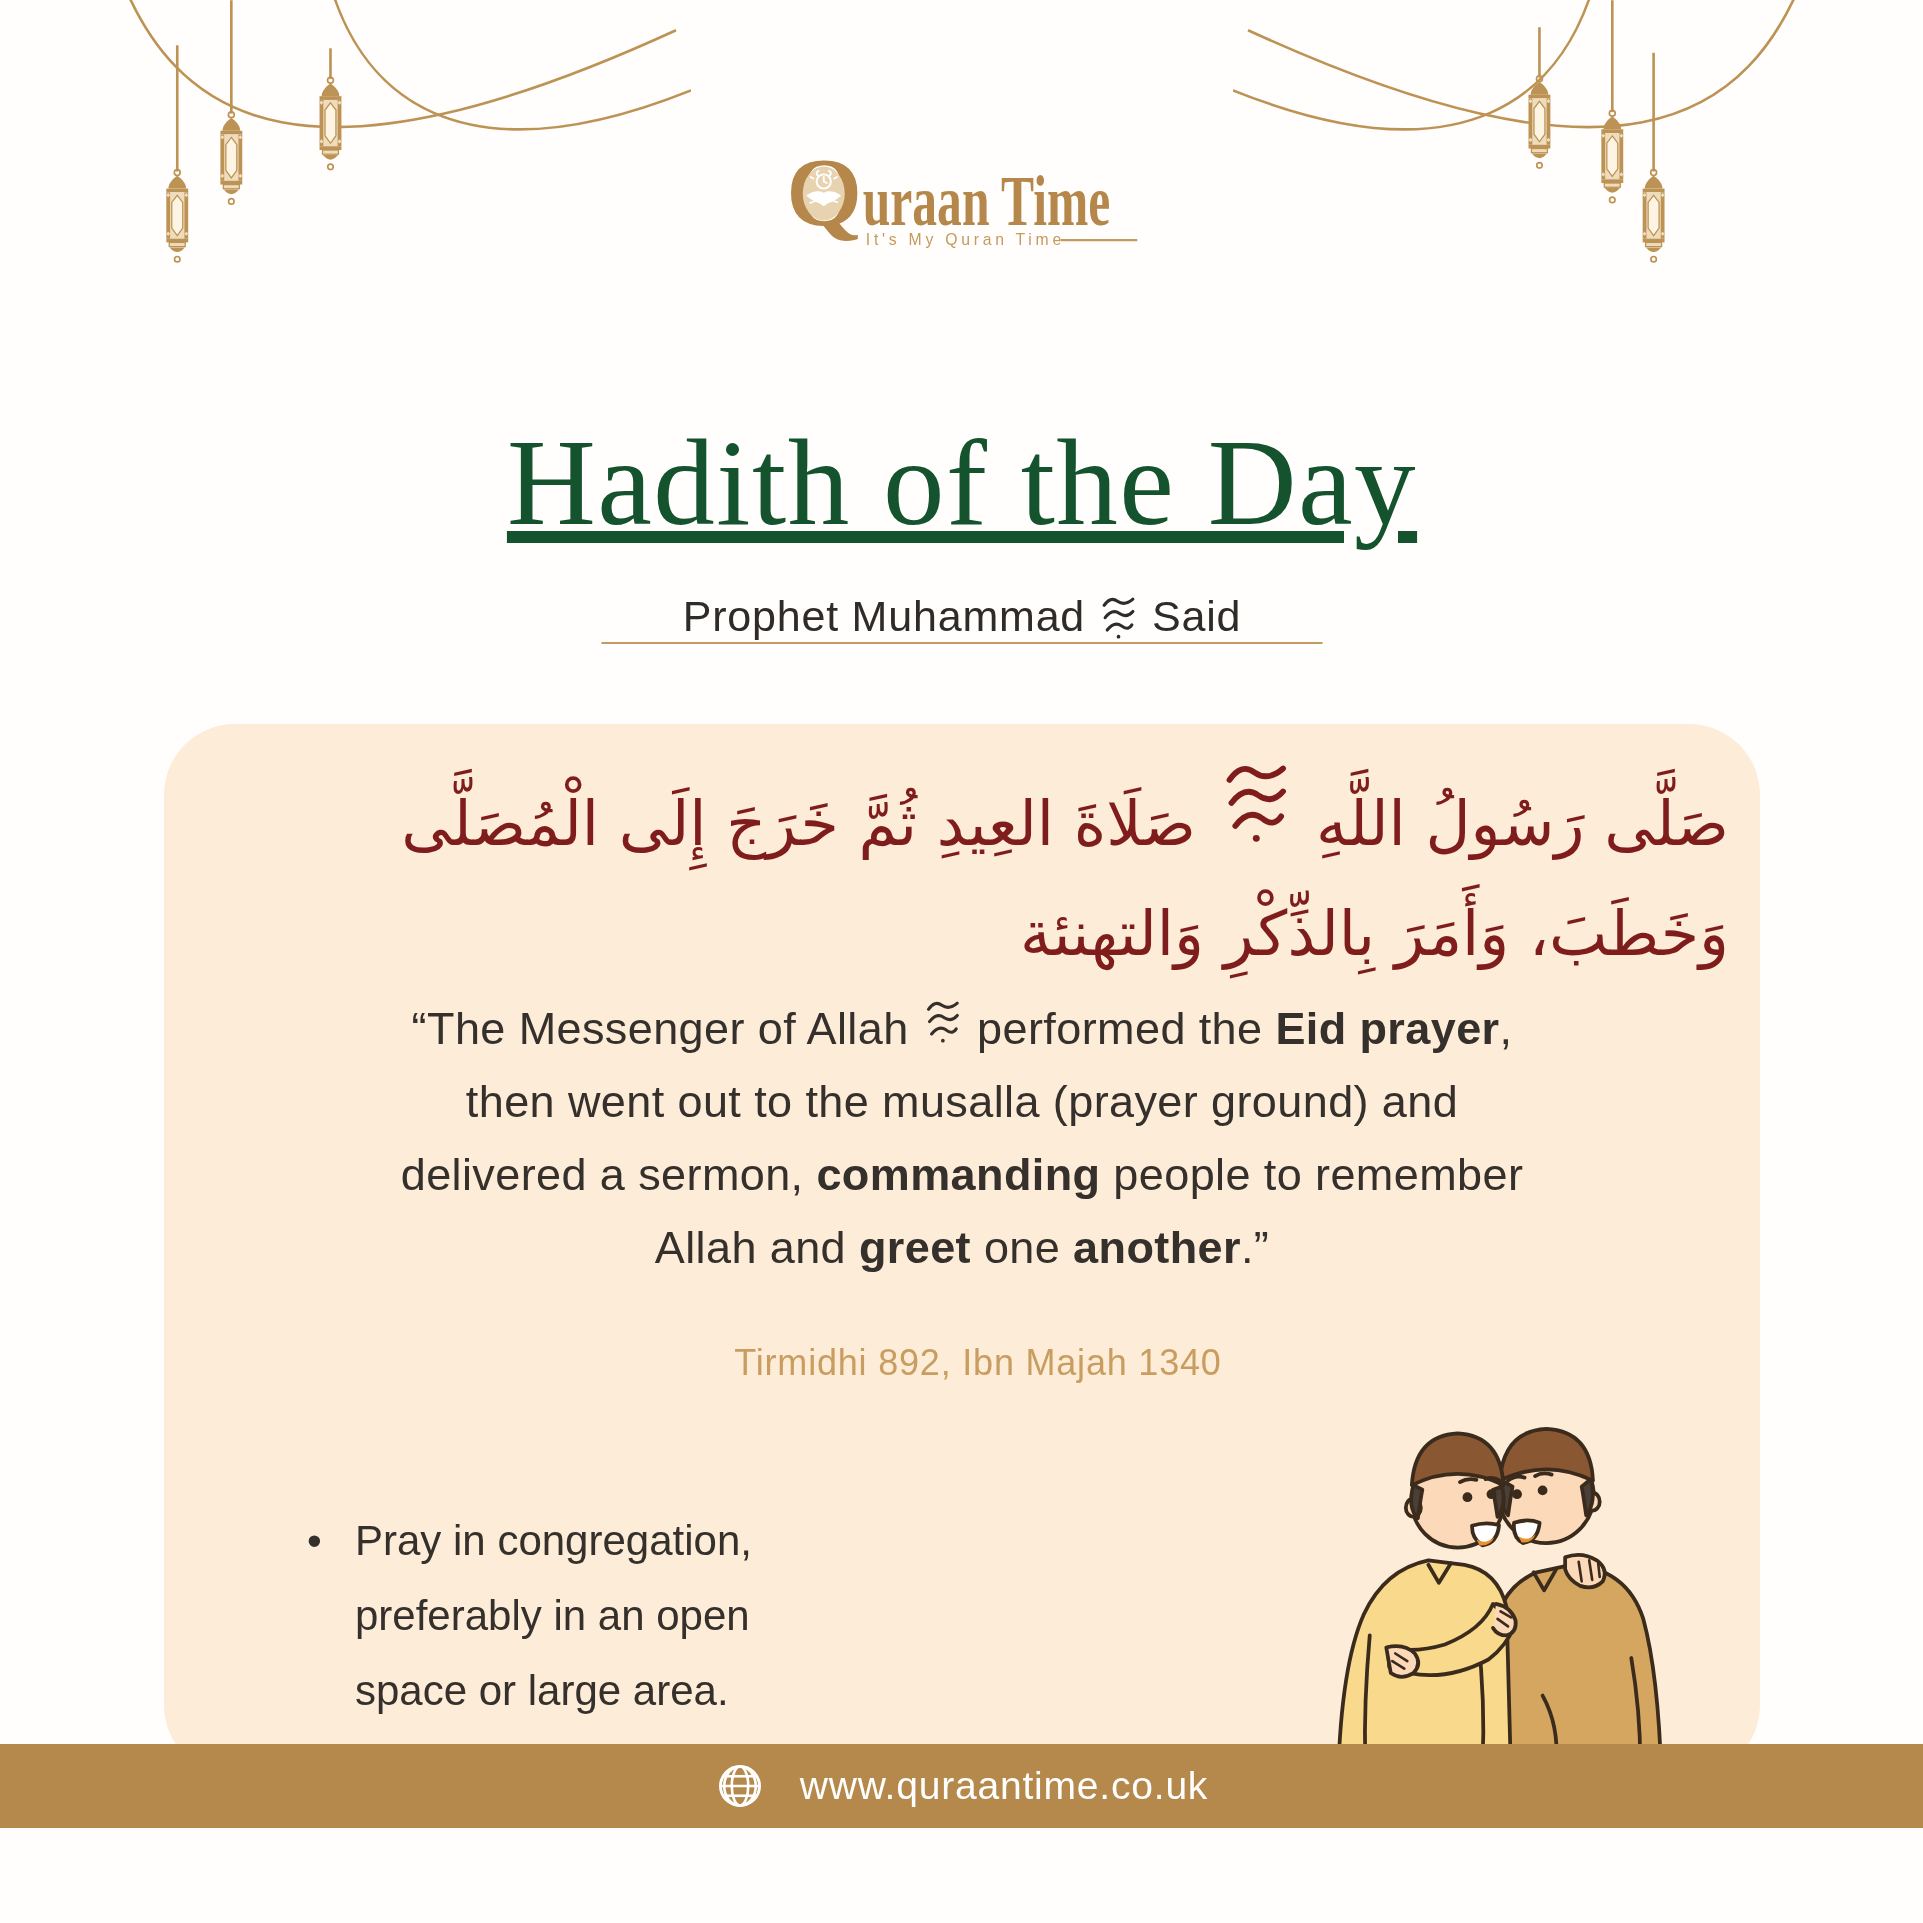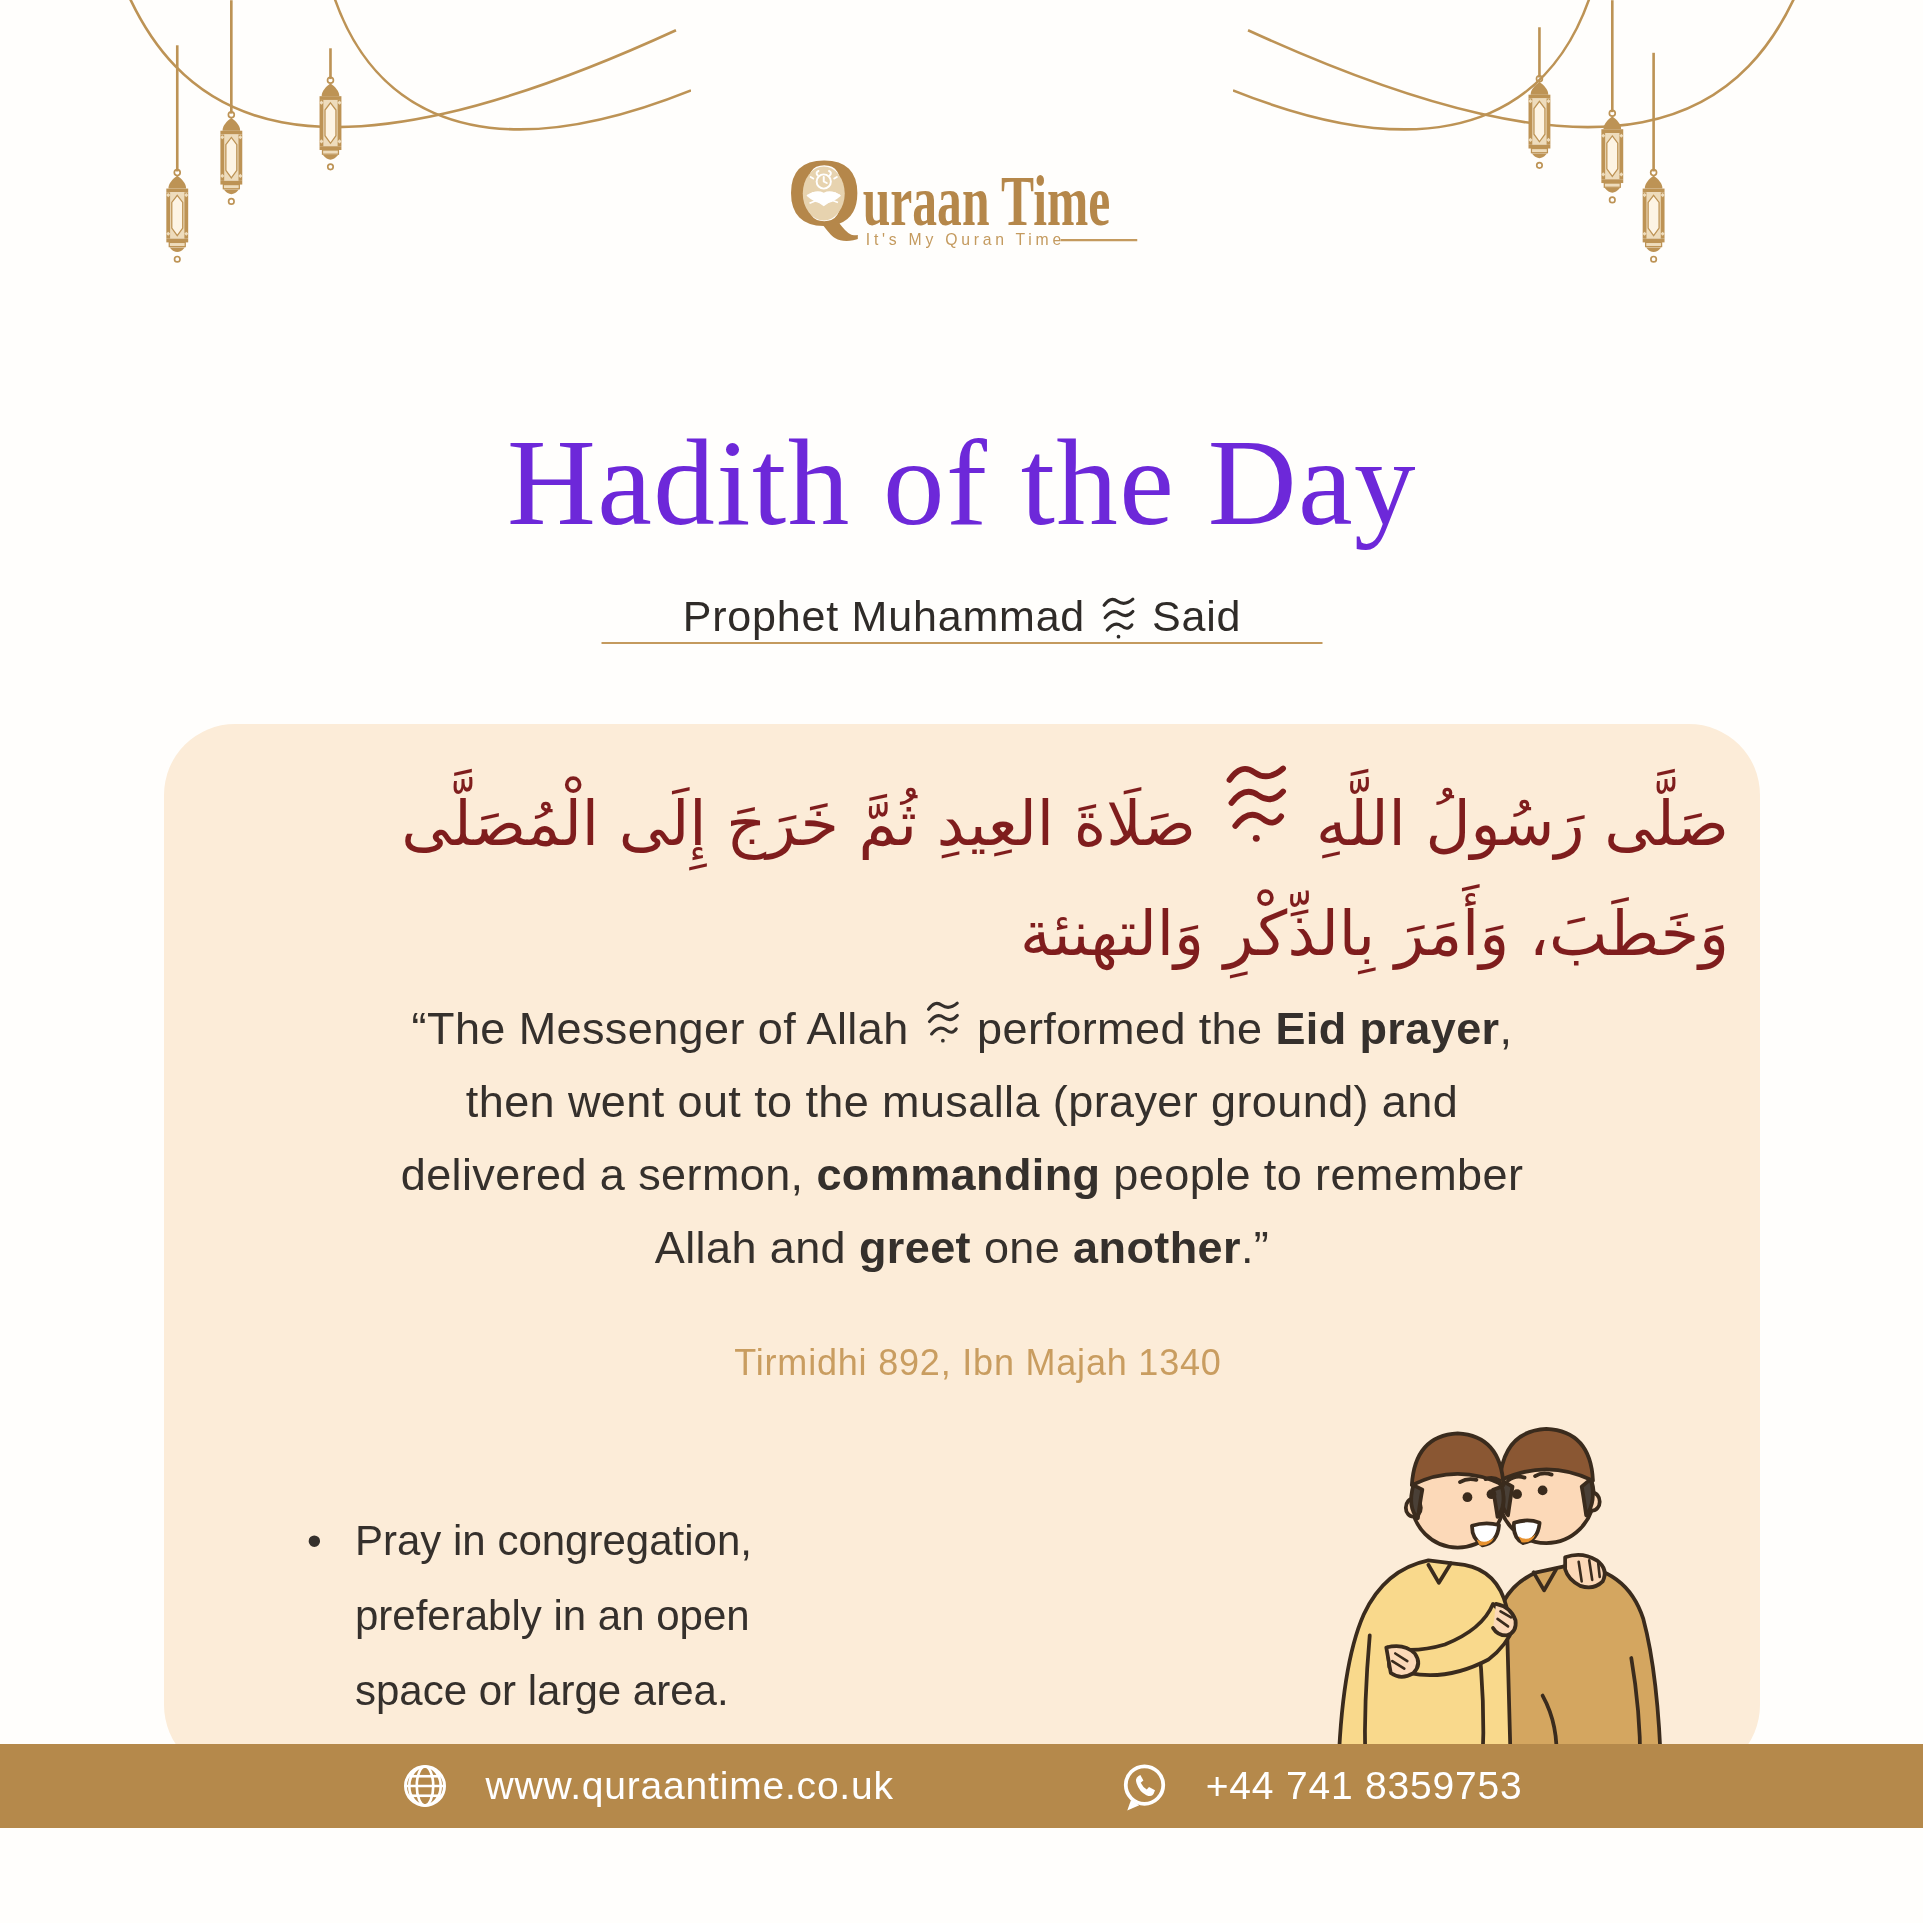--- a/index.html
+++ b/index.html
@@ -14,21 +14,21 @@
   .decor-left{left:0;width:691px;}
   .decor-right{right:0;width:691px;}
 
   
   .logo-wrap{position:absolute;top:147px;left:0;right:0;display:flex;justify-content:center;}
 
   
   .title{
     position:absolute;top:412px;left:0;right:0;text-align:center;
     font-family:"Liberation Serif",serif;font-weight:400;
-    font-size:123px;color:#6d28d9;letter-spacing:1.5px;
+    font-size:123px;color:#14532d;letter-spacing:1.5px;text-decoration:underline;
   }
   .subtitle{
     position:absolute;top:592px;left:0;right:0;
     display:flex;justify-content:center;align-items:center;gap:12px;
     font-size:43px;color:#2f2b28;letter-spacing:0.8px;
   }
   .subtitle-rule{
     position:absolute;top:642px;left:50%;transform:translateX(-50%);
     width:721px;height:1.5px;background:#c49a5e;
   }
@@ -269,24 +269,16 @@
       <svg width="48" height="48" viewBox="0 0 64 64" fill="none" stroke="#ffffff">
         <circle cx="32" cy="32" r="26" stroke-width="4"></circle>
         <ellipse cx="32" cy="32" rx="11" ry="26" stroke-width="3.5"></ellipse>
         <ellipse cx="32" cy="32" rx="21" ry="26" stroke-width="3.5"></ellipse>
         <line x1="7" y1="32" x2="57" y2="32" stroke-width="3.5"></line>
         <line x1="11" y1="19" x2="53" y2="19" stroke-width="3.5"></line>
         <line x1="11" y1="45" x2="53" y2="45" stroke-width="3.5"></line>
       </svg>
       <span>www.quraantime.co.uk</span>
     </div>
-    <div class="footer-item">
-      <svg width="51" height="51" viewBox="0 0 68 68" fill="none">
-        <circle cx="34" cy="32" r="25" stroke="#ffffff" stroke-width="5"></circle>
-        <path d="M16 52 L11 66 L27 59 Z" fill="#ffffff"></path>
-        <path d="M26 20 q-5 3 -2.5 10 q3.5 11 13 15.5 q7 3 9.5 -1.5 l2 -5 -8 -4.5 -3 3.5 q-5.5 -3.5 -8 -9 l3.5 -3 -4 -7.5 z" fill="#ffffff"></path>
-      </svg>
-      <span>+44 741 8359753</span>
-    </div>
   </div>
 
 </div>
 
 
 </body></html>

